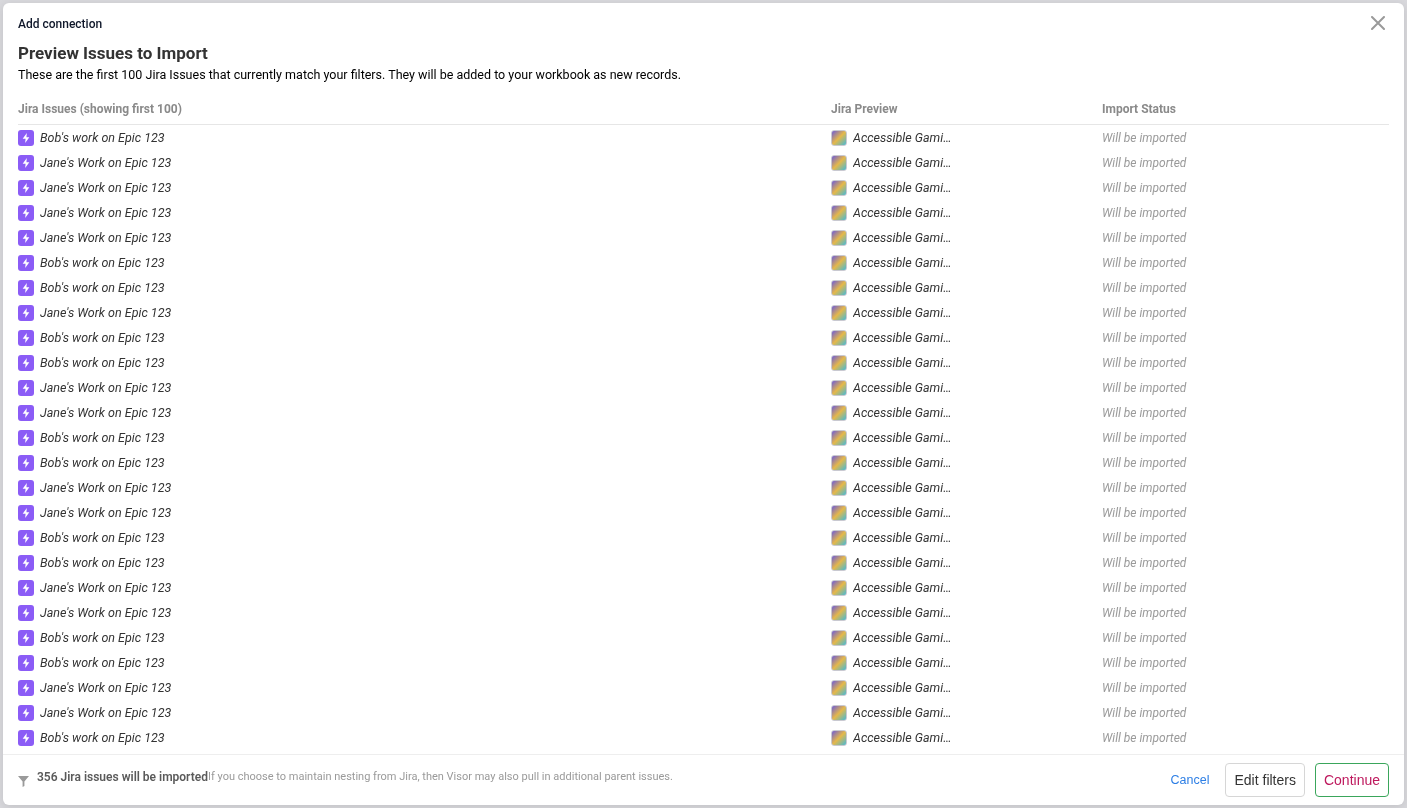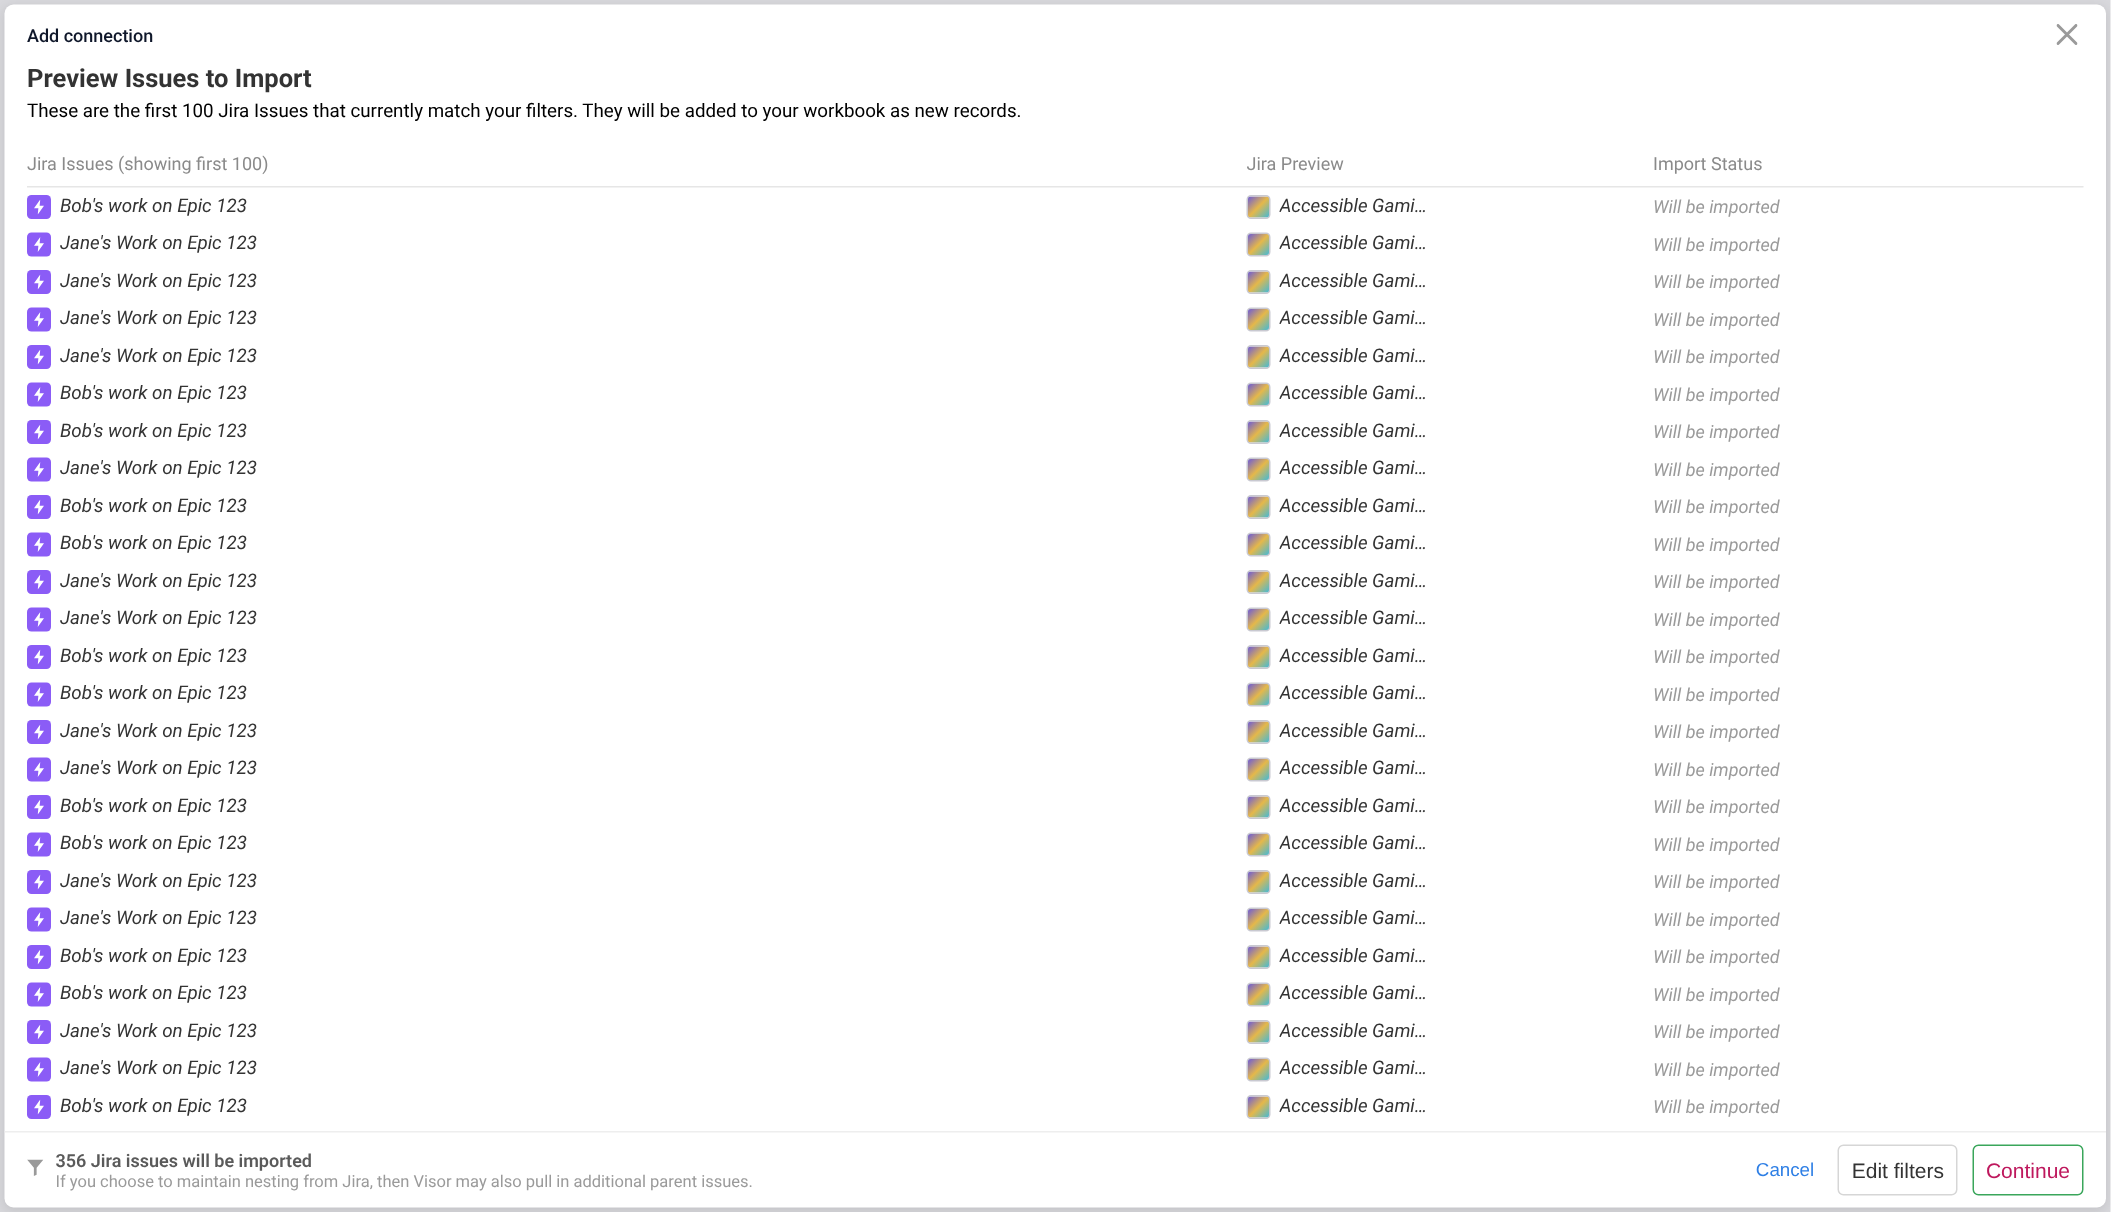--- a/index.html
+++ b/index.html
@@ -79,21 +79,21 @@
       align-items: center;
       border-bottom: 1px solid #e6e6e6;
       padding: 8px 0;
     }
     .col-issue { flex: 0 0 813px; }
     .col-project { flex: 0 0 271px; }
     .col-status { flex: 1 1 auto; }
     .th {
       font-size: 12px;
       color: #8a8a8a;
-      font-weight: 400;
+      font-weight: 700;
     }
     .tbody {
       flex: 1 1 auto;
       overflow-y: auto;
       font-style: italic;
     }
     .tbody-inner {
       padding-bottom: 4px;
     }
     .row {
@@ -157,21 +157,21 @@
       color: #9a9a9a;
       margin-top: 2px;
     }
     .funnel-icon svg {
       width: 11px;
       height: 11px;
       fill: #9a9a9a;
     }
     .footer-text {
       display: flex;
-      flex-direction: column;
+      flex-direction: row;
     }
     .footer-line1 {
       font-size: 12px;
       color: #5a5a5a;
       font-weight: 600;
     }
     .footer-line2 {
       font-size: 11px;
       color: #9a9a9a;
     }

